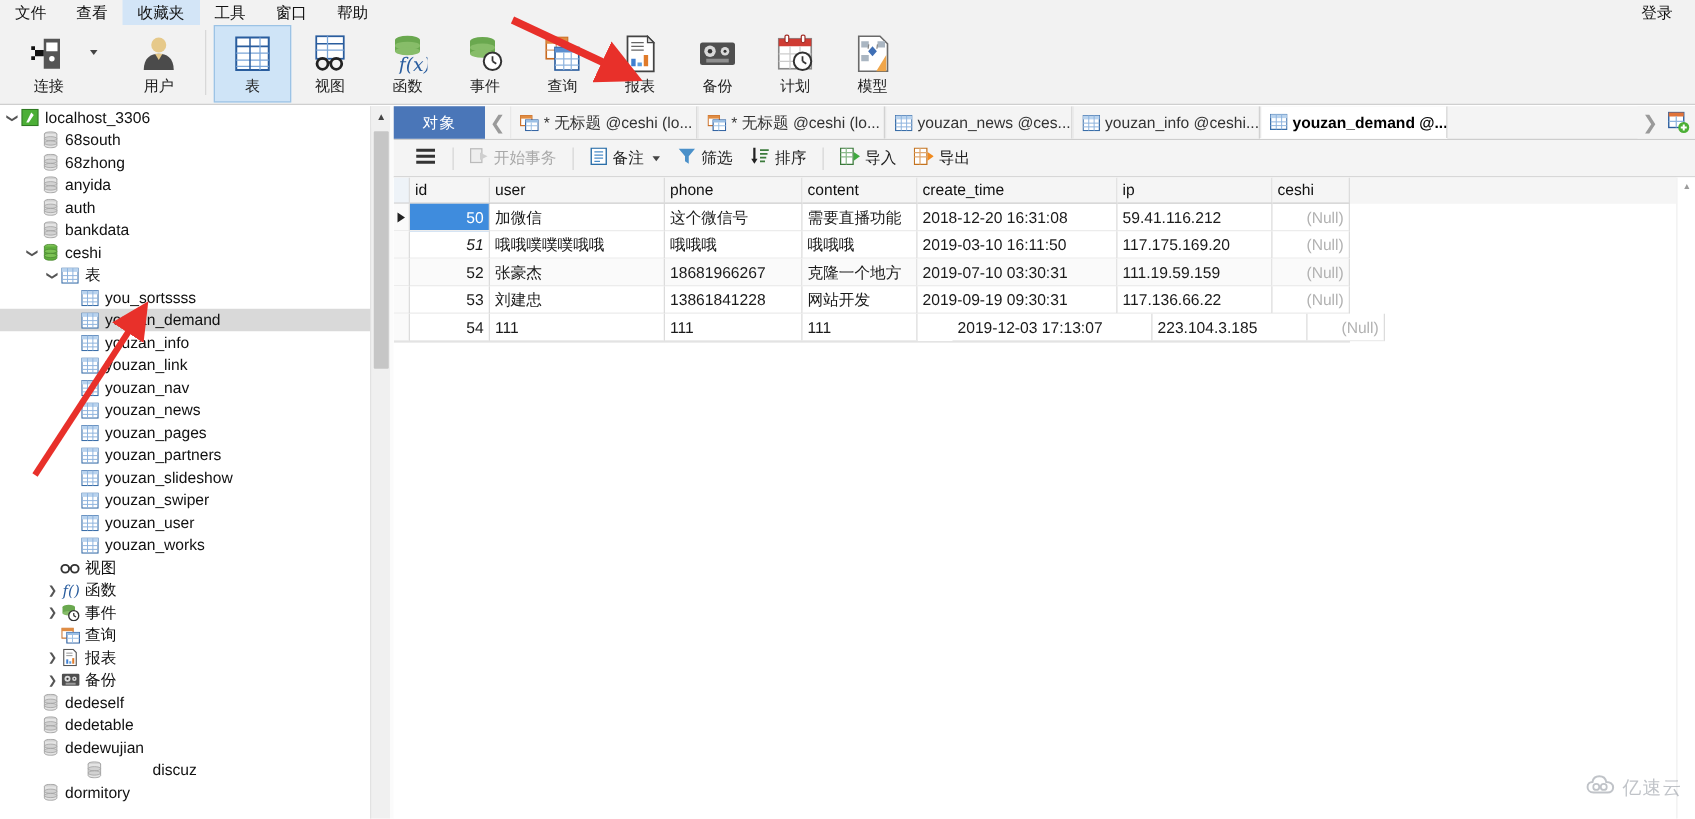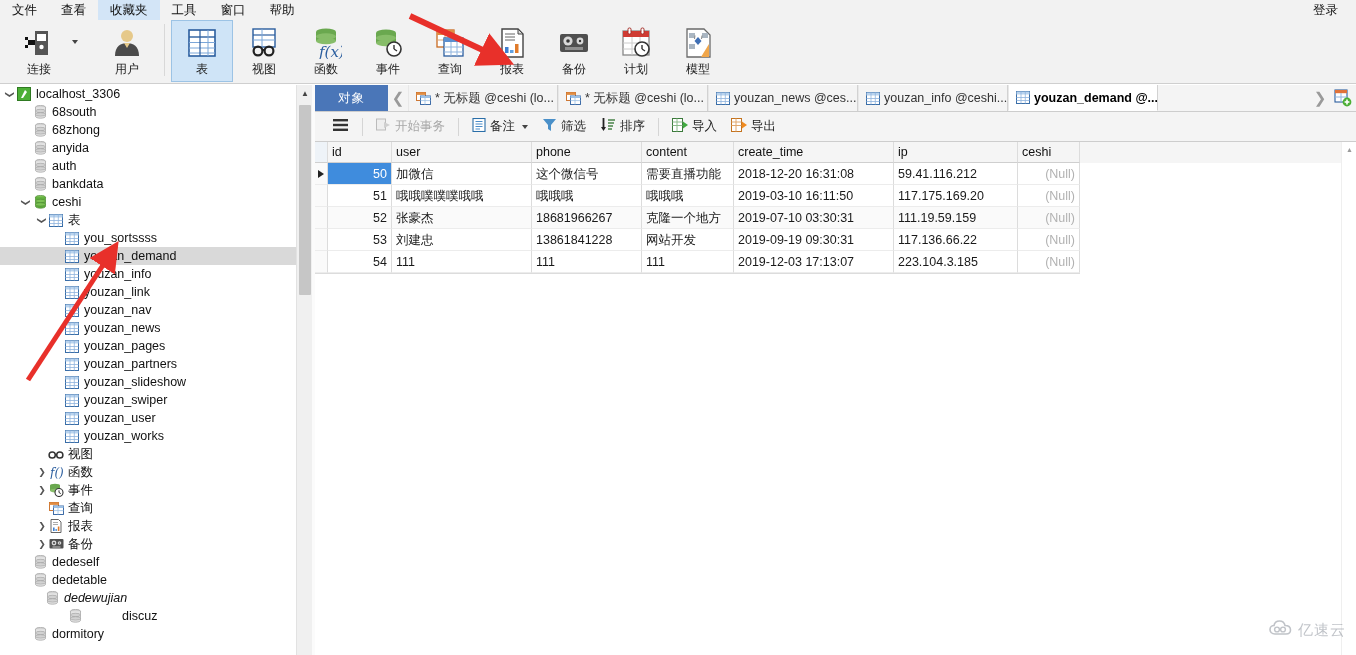--- a/index.html
+++ b/index.html
@@ -726,21 +726,21 @@
         <span class="tree-ico">
           <svg width="13" height="14" viewBox="0 0 13 14">
     <ellipse cx="6.5" cy="2.2" rx="5" ry="1.8" fill="#d2d2d2" stroke="#9d9d9d" stroke-width=".7"></ellipse>
     <path d="M1.5 2.2 V11.3 C1.5 12.4 3.7 13.2 6.5 13.2 C9.3 13.2 11.5 12.4 11.5 11.3 V2.2" fill="#e4e4e4" stroke="#9d9d9d" stroke-width=".7"></path>
     <ellipse cx="6.5" cy="6" rx="5" ry="1.7" fill="#d2d2d2" stroke="#9d9d9d" stroke-width=".6"></ellipse>
     <ellipse cx="6.5" cy="9.4" rx="5" ry="1.7" fill="#d2d2d2" stroke="#9d9d9d" stroke-width=".6"></ellipse>
   </svg>
         </span>
         <span class="tree-lab">dedetable</span>
       </div>
-      <div class="tree-row" style="padding-left: 32px; font-style: italic;">
+      <div class="tree-row" style="padding-left: 20px;">
         <span class="tw"></span>
         <span class="tree-ico">
           <svg width="13" height="14" viewBox="0 0 13 14">
     <ellipse cx="6.5" cy="2.2" rx="5" ry="1.8" fill="#d2d2d2" stroke="#9d9d9d" stroke-width=".7"></ellipse>
     <path d="M1.5 2.2 V11.3 C1.5 12.4 3.7 13.2 6.5 13.2 C9.3 13.2 11.5 12.4 11.5 11.3 V2.2" fill="#e4e4e4" stroke="#9d9d9d" stroke-width=".7"></path>
     <ellipse cx="6.5" cy="6" rx="5" ry="1.7" fill="#d2d2d2" stroke="#9d9d9d" stroke-width=".6"></ellipse>
     <ellipse cx="6.5" cy="9.4" rx="5" ry="1.7" fill="#d2d2d2" stroke="#9d9d9d" stroke-width=".6"></ellipse>
   </svg>
         </span>
         <span class="tree-lab">dedewujian</span>
@@ -969,21 +969,21 @@
           <div class="gcell num selcell" style="width: 64px; flex: 0 0 64px;">50</div>
           <div class="gcell" style="width: 140px; flex: 0 0 140px;">加微信</div>
           <div class="gcell" style="width: 110px; flex: 0 0 110px;">这个微信号</div>
           <div class="gcell" style="width: 92px; flex: 0 0 92px;">需要直播功能</div>
           <div class="gcell" style="width: 160px; flex: 0 0 160px;">2018-12-20 16:31:08</div>
           <div class="gcell" style="width: 124px; flex: 0 0 124px;">59.41.116.212</div>
           <div class="gcell num null" style="width: 62px; flex: 0 0 62px;">(Null)</div>
         </div>
         <div class="grow">
           <div class="gutter"></div>
-          <div class="gcell num" style="width: 64px; flex: 0 0 64px;">51</div>
+          <div class="gcell num" style="width: 64px; flex: 0 0 64px; font-style: italic;">51</div>
           <div class="gcell" style="width: 140px; flex: 0 0 140px;">哦哦噗噗噗哦哦</div>
           <div class="gcell" style="width: 110px; flex: 0 0 110px;">哦哦哦</div>
           <div class="gcell" style="width: 92px; flex: 0 0 92px;">哦哦哦</div>
           <div class="gcell" style="width: 160px; flex: 0 0 160px;">2019-03-10 16:11:50</div>
           <div class="gcell" style="width: 124px; flex: 0 0 124px;">117.175.169.20</div>
           <div class="gcell num null" style="width: 62px; flex: 0 0 62px;">(Null)</div>
         </div>
         <div class="grow alt">
           <div class="gutter"></div>
           <div class="gcell num" style="width: 64px; flex: 0 0 64px;">52</div>
@@ -1003,21 +1003,21 @@
           <div class="gcell" style="width: 160px; flex: 0 0 160px;">2019-09-19 09:30:31</div>
           <div class="gcell" style="width: 124px; flex: 0 0 124px;">117.136.66.22</div>
           <div class="gcell num null" style="width: 62px; flex: 0 0 62px;">(Null)</div>
         </div>
         <div class="grow">
           <div class="gutter"></div>
           <div class="gcell num" style="width: 64px; flex: 0 0 64px;">54</div>
           <div class="gcell" style="width: 140px; flex: 0 0 140px;">111</div>
           <div class="gcell" style="width: 110px; flex: 0 0 110px;">111</div>
           <div class="gcell" style="width: 92px; flex: 0 0 92px;">111</div>
-          <div class="gcell" style="width: 160px; flex: 0 0 160px;">2019-12-03 17:13:07</div>
+          <div class="gcell" style="width: 160px; flex: 0 0 160px; margin-left: 28px;">2019-12-03 17:13:07</div>
           <div class="gcell" style="width: 124px; flex: 0 0 124px;">223.104.3.185</div>
           <div class="gcell num null" style="width: 62px; flex: 0 0 62px;">(Null)</div>
         </div>
         <div class="grow" style="height: 1px;">
           <div class="grid-tail" style="width:765px;height:1px"></div>
         </div>
       </div>
 
     <div class="gscroll-v">
       <div class="gsv-up">▲</div>

